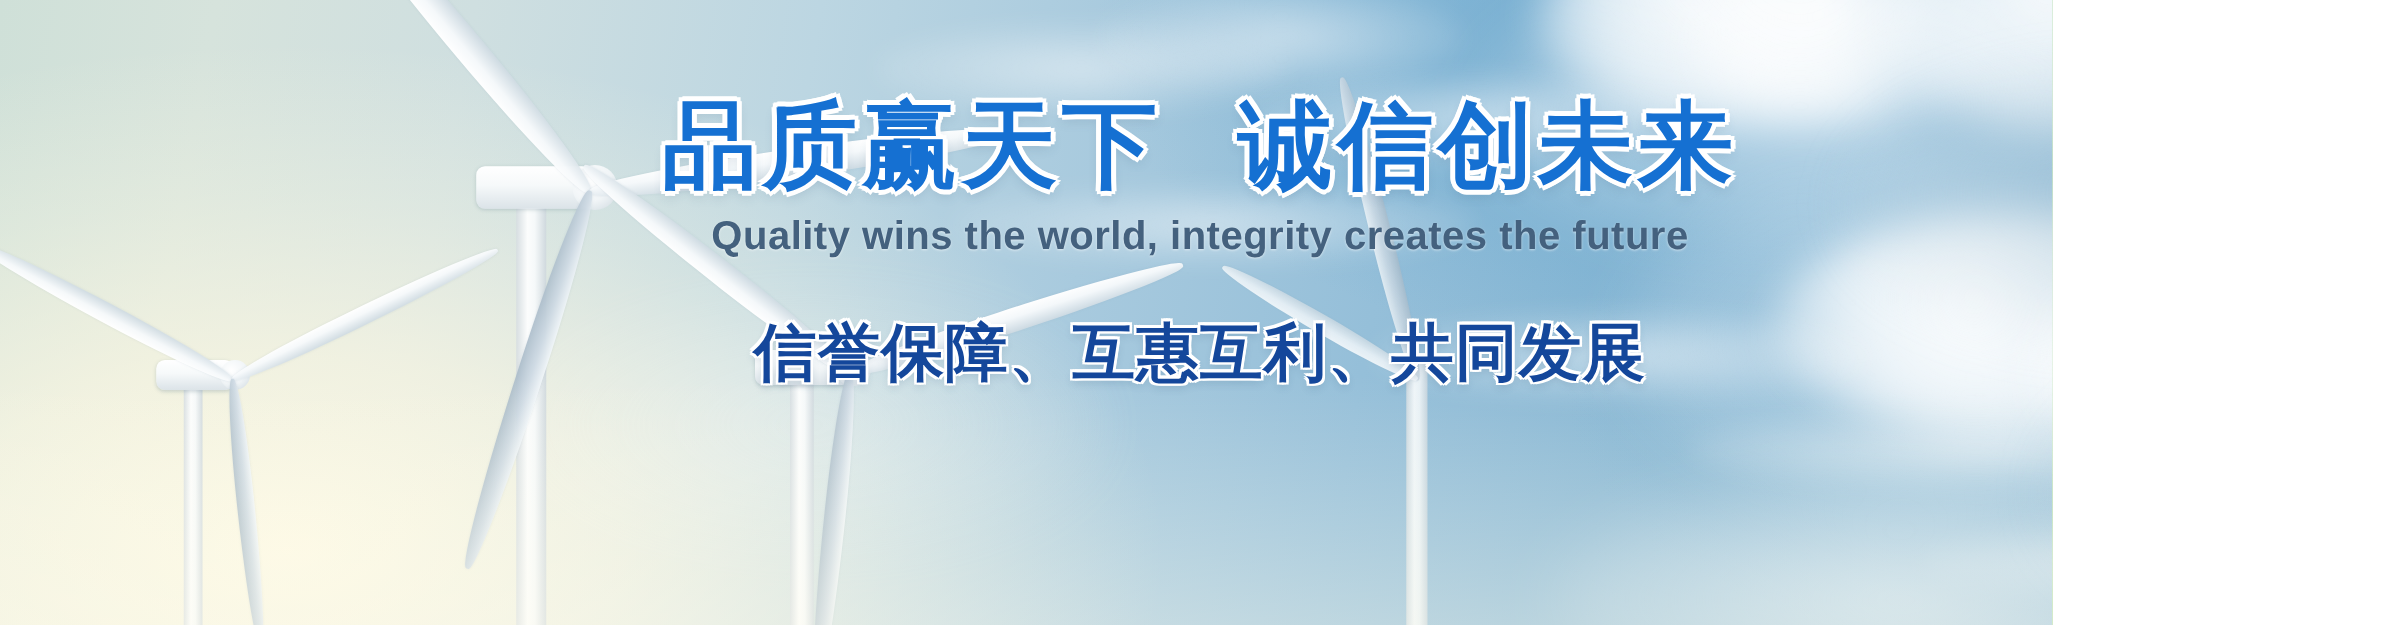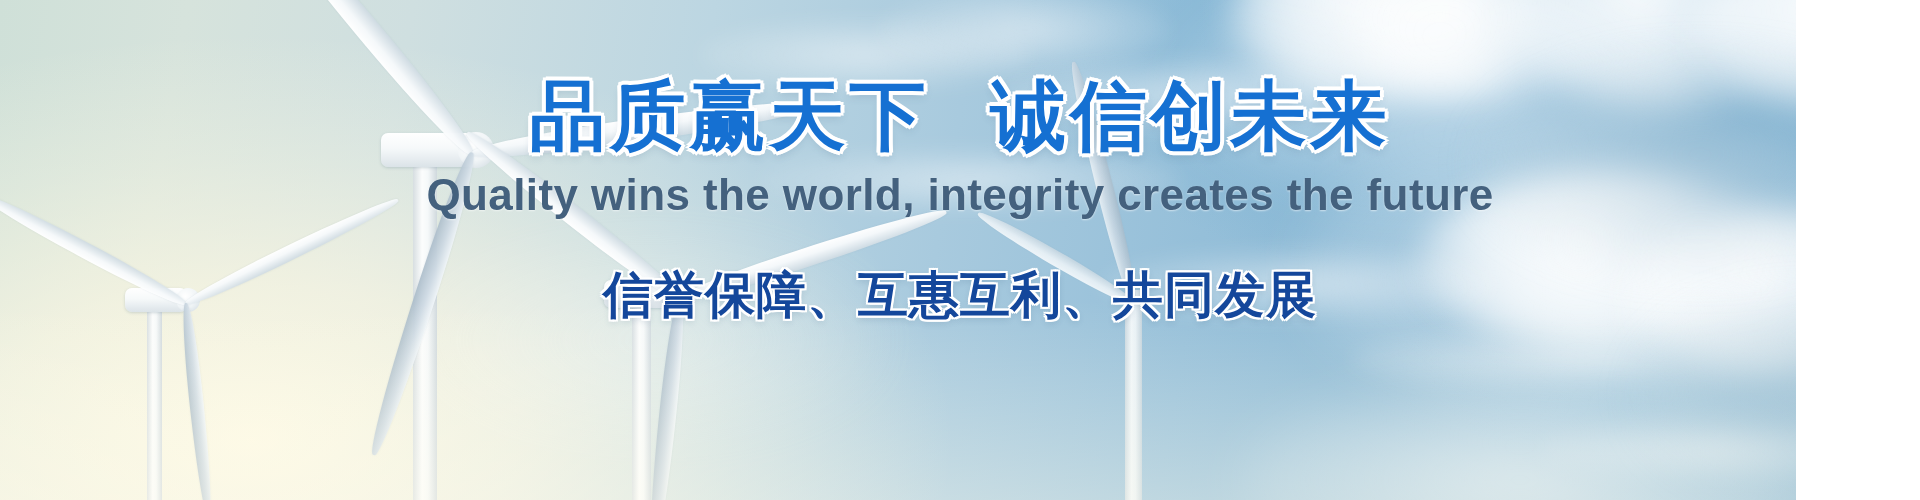--- a/index.html
+++ b/index.html
@@ -7,21 +7,21 @@
     padding: 0;
     background: #ffffff;
   }
   body {
     font-family: "Liberation Sans", "DejaVu Sans", sans-serif;
   }
 
   
   #banner {
     position: relative;
-    width: 1796px;
+    width: 1642px;
     height: 500px;
     overflow: hidden;
     background: #bef264;
   }
 
   
   .sky-base {
     position: absolute;
     inset: 0;
     background:
@@ -169,21 +169,21 @@
       -3px  0   0 #ffffff,  3px  0   0 #ffffff,
        0   -3px 0 #ffffff,  0    3px 0 #ffffff,
       -4px  0   0 #ffffff,  4px  0   0 #ffffff,
        0   -4px 0 #ffffff,  0    4px 0 #ffffff,
        0    5px 9px rgba(60,95,130,0.22);
   }
 
   .subhead {
     margin-top: 16px;
     font-family: "Liberation Sans", "DejaVu Sans", sans-serif;
-    font-size: 44px;
+    font-size: 32px;
     font-weight: 700;
     letter-spacing: 0.4px;
     color: #44617e;
     white-space: pre;
     text-shadow: 0 1px 2px rgba(255,255,255,0.55);
     text-align: center;
   }
 
   .tagline {
     margin-top: 42px;

